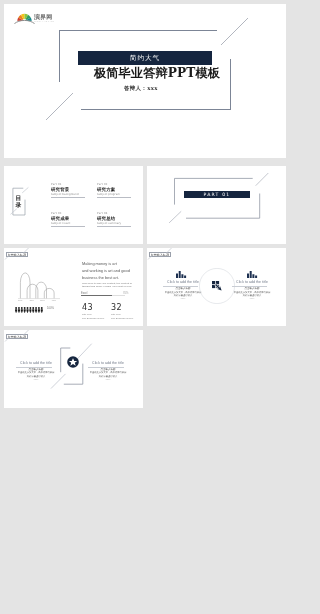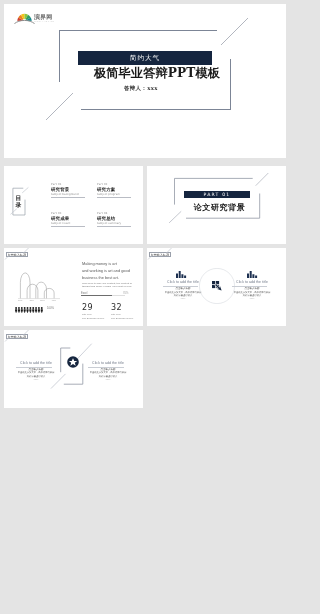--- a/index.html
+++ b/index.html
@@ -142,21 +142,20 @@
   <div class="slide half cR r2 sec">
     <svg class="abs" style="left:0;top:0;" width="139" height="78" viewBox="0 0 139 78">
       <path d="M105.7,12.4 H27.5 V38.6" fill="none" stroke="#9298a4" stroke-width="0.8"></path>
       <path d="M112.7,27.5 V52.2 H39" fill="none" stroke="#9298a4" stroke-width="0.8"></path>
       <line x1="108.7" y1="19.7" x2="121.3" y2="7" stroke="#b6bac3" stroke-width="0.8"></line>
       <line x1="22.1" y1="56.9" x2="34.2" y2="45.3" stroke="#b6bac3" stroke-width="0.8"></line>
     </svg>
     <div class="banner" style="left:37px;top:25px;width:66px;height:7px;">
       <span>PART 01</span>
     </div>
-    <div class="sectitle" style="top:36px;left:3px;">论文研究背景</div>
   </div>
 
   <div class="slide half cL r3">
     <div class="hdr">
       <div class="hdrbox">点击输入标题</div>
       <svg class="abs" style="left:0;top:0;" width="40" height="14" viewBox="0 0 40 14">
         <line x1="1" y1="11.5" x2="6" y2="6.5" stroke="#c3c7cf" stroke-width="0.7"></line>
         <line x1="19.5" y1="5" x2="24.5" y2="0" stroke="#c3c7cf" stroke-width="0.7"></line>
       </svg>
     </div>
@@ -205,21 +204,21 @@
       <div>and working is art and good</div>
       <div>business the best art.</div>
     </div>
     <div class="abs tiny" style="left:78px;top:34px;width:57px;">Click here to add your content, the content of thought and briefly explain your point of view.</div>
     <div class="abs" style="left:77px;top:43.5px;font-size:2.6px;color:#777;line-height:3px;">Excel</div>
     <div class="abs" style="left:77px;top:47px;width:44px;height:1.4px;background:#dedede;"></div>
     <div class="abs" style="left:77px;top:47px;width:31px;height:1.4px;background:#6d6d6d;"></div>
     <div class="abs" style="left:119px;top:44px;font-size:2.6px;color:#9a9a9a;line-height:3px;">70%</div>
 
     <div class="abs stat" style="left:78px;top:56px;">
-      <div class="stat-v">29</div>
+      <div class="stat-v">43</div>
       <div class="stat-l">Title here</div>
       <div class="stat-s">The Business is here</div>
     </div>
     <div class="abs stat" style="left:107px;top:56px;">
       <div class="stat-v">32</div>
       <div class="stat-l">Title here</div>
       <div class="stat-s">The Business is here</div>
     </div>
   </div>
 

